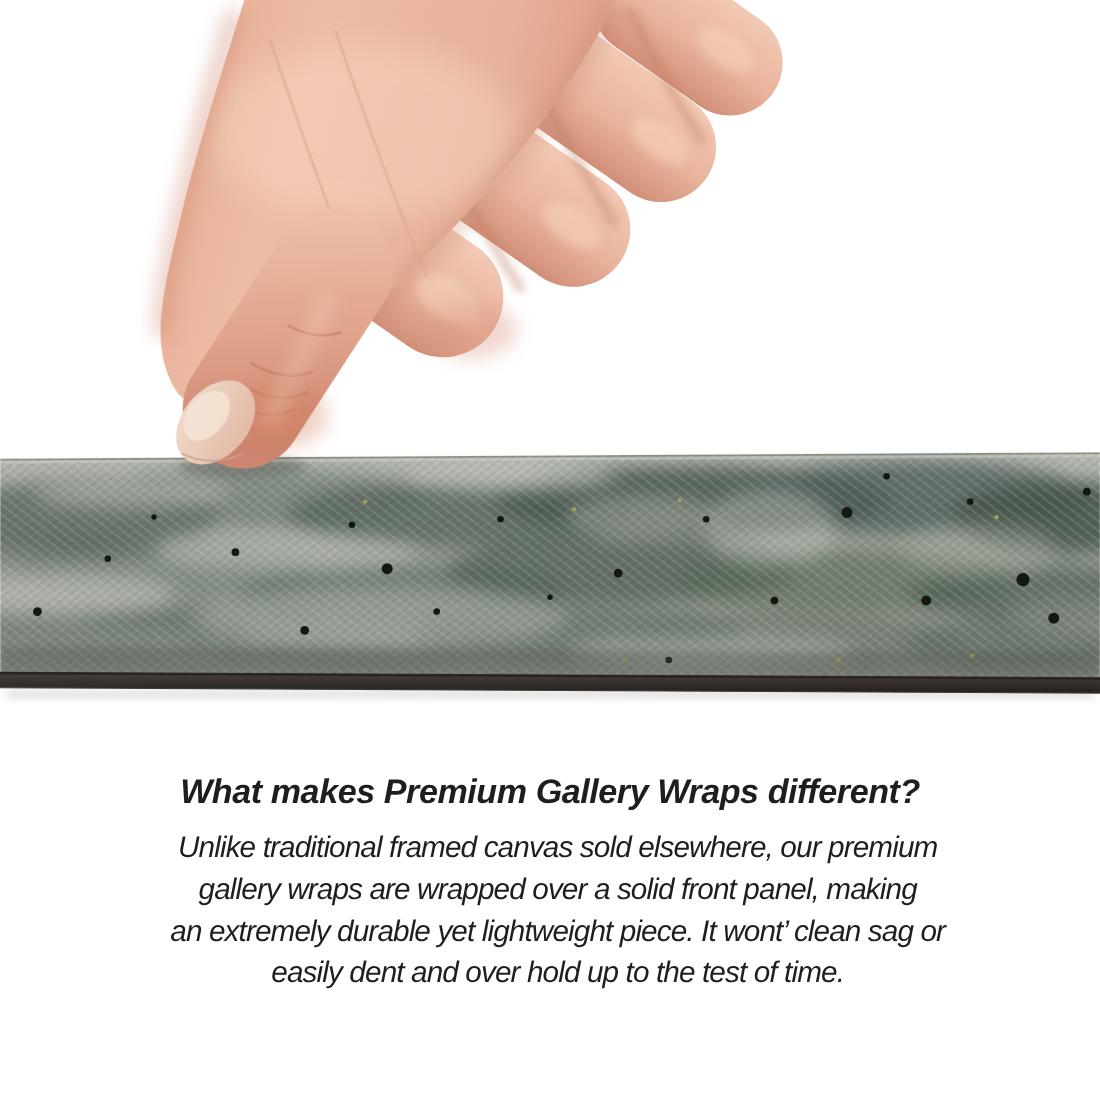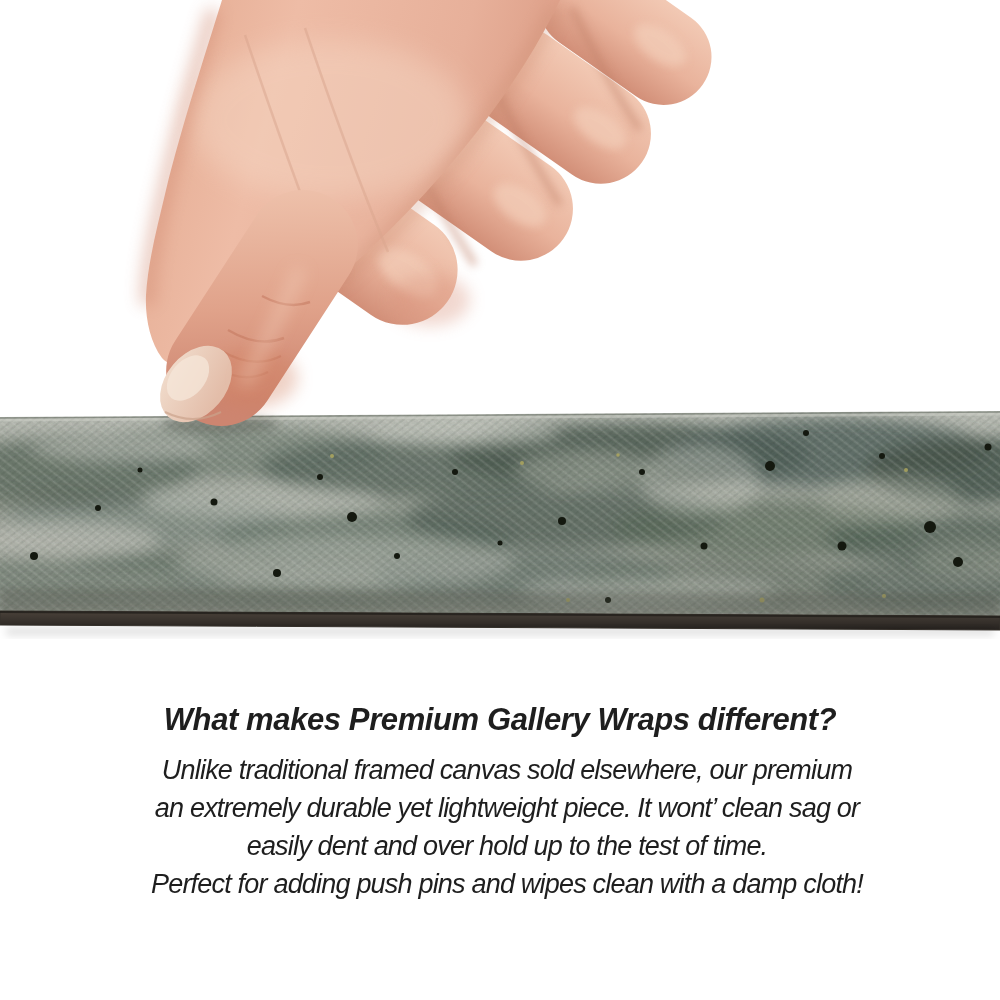--- a/index.html
+++ b/index.html
@@ -235,18 +235,18 @@
 
           <path d="M300,270 C282,310 262,350 244,384" stroke="#f6d5c1" stroke-width="10" fill="none" opacity="0.5" filter="url(#b8)"></path>
         </g>
       </g>
     </svg>
   </div>
 
   <div class="copy">
     <h1>What makes Premium Gallery Wraps different?</h1>
     <p class="line">Unlike traditional framed canvas sold elsewhere, our premium</p>
+    <p class="line">gallery wraps are wrapped over a solid front panel, making</p>
     <p class="line">an extremely durable yet lightweight piece. It wont’ clean sag or</p>
     <p class="line">easily dent and over hold up to the test of time.</p>
-    <p class="line">Perfect for adding push pins and wipes clean with a damp cloth!</p>
   </div>
 
 </div>
 
 </body></html>

